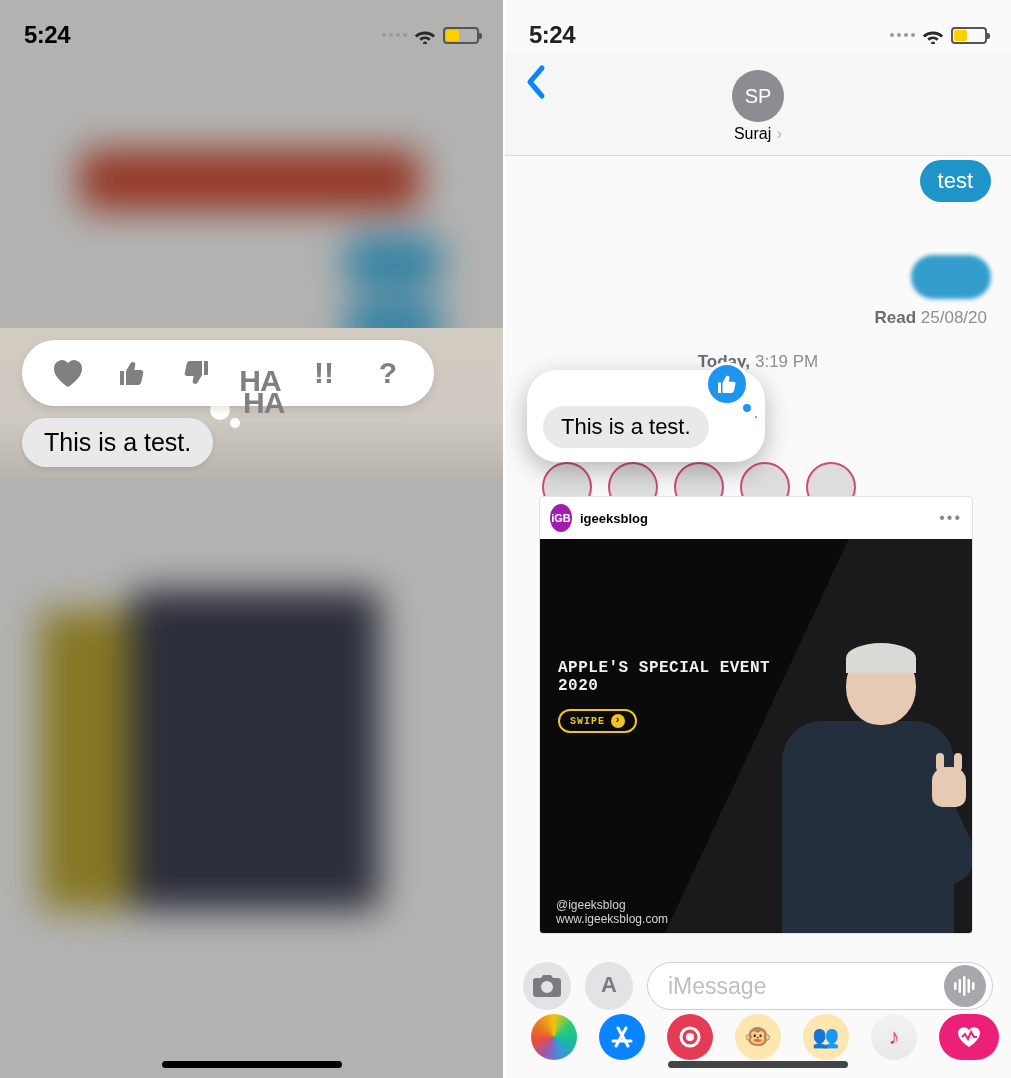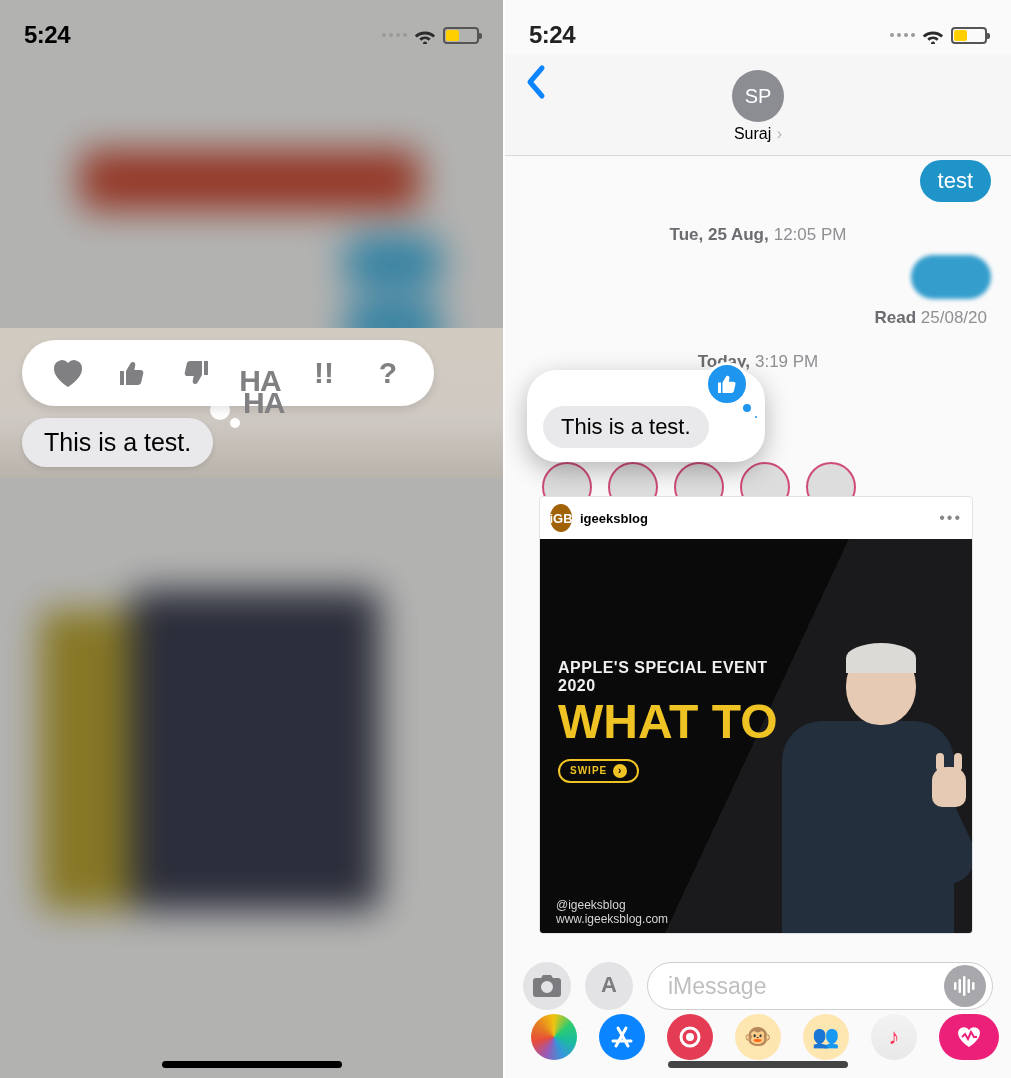--- a/index.html
+++ b/index.html
@@ -179,30 +179,30 @@
   .story-row { position:absolute; top:462px; left:34px; right:38px; display:flex; gap:10px; }
   .story { width:56px; text-align:center; }
   .story .ring { width:50px; height:50px; border-radius:50%; border:2px solid #d04c78; background:#ddd; margin:0 auto;}
   .story .name { font-size:9px; color:#777; margin-top:2px; white-space:nowrap; overflow:hidden; text-overflow:ellipsis;}
 
   .post-card {
     position:absolute; top:496px; left:34px; right:38px; height:438px;
     background:#fff; border:1px solid #e3e3e3; border-radius:4px; overflow:hidden;
   }
   .post-hdr { display:flex; align-items:center; padding:7px 10px; }
-  .post-hdr .pavatar { width:22px; height:28px; border-radius:50%; background:#a16207; color:#fff; font-size:13px; display:flex; align-items:center; justify-content:center; font-weight:700;}
+  .post-hdr .pavatar { width:22px; height:28px; border-radius:50%; background:#a21caf; color:#fff; font-size:11px; display:flex; align-items:center; justify-content:center; font-weight:700;}
   .post-hdr .pname { font-size:13px; font-weight:600; margin-left:8px; flex:1;}
   .post-hdr .dots3 { color:#888; letter-spacing:2px;}
   .post-img {
     height:398px; position:relative;
     background: linear-gradient(115deg, #0a0a0a 0%, #0a0a0a 50%, #1a1a1d 50%, #1a1a1d 100%);
   }
   .post-overtxt {
     position:absolute; left:18px; top:120px; color:#fff;
-    font-family:Liberation Sans, sans-serif;
+    font-family:Liberation Mono, monospace;
     width:230px;
   }
   .post-overtxt .ln1 { font-size:16px; font-weight:900; letter-spacing:0.5px; color:#f0f0f0; }
   .post-overtxt .big { font-size:48px; line-height:0.95; font-weight:900; color:#f0c324; margin-top:4px;}
   .swipe-pill { margin-top:14px; display:inline-flex; align-items:center; border:2px solid #f0c324; border-radius:20px; padding:3px 10px; color:#f0c324; font-size:10px; font-weight:900; letter-spacing:1px;}
   .swipe-pill .arrow { margin-left:6px; display:inline-block; width:14px; height:14px; border-radius:50%; background:#f0c324; color:#000; font-size:10px; text-align:center; line-height:14px;}
   .post-credit { position:absolute; left:16px; bottom:10px; color:#d5d5d5; font-size:12px; line-height:1.15;}
   
   .tim {
     position:absolute; right:12px; bottom:0; width:190px; height:320px;
@@ -352,24 +352,20 @@
     <svg width="22" height="36" viewBox="0 0 22 36">
         <path fill="none" stroke="#0a84ff" stroke-width="5" stroke-linecap="round" stroke-linejoin="round" d="M18 4 L6 18 L18 32"></path>
       </svg>
   </div>
   <div class="avatar-circle">SP</div>
   <div class="contact-name">
     <span>Suraj</span><span class="chev"> ›</span>
   </div>
 
   <div class="bubble-blue test1">test</div>
-  <div class="timestamp-line ts1">
-    <span class="bold">Tue, 25 Aug,</span>
-    <span>12:05 PM</span>
-  </div>
   <div class="bubble-blue test2"></div>
   <div class="read-line">
     <span class="bold">Read</span>
     <span>25/08/20</span>
   </div>
   <div class="timestamp-line ts2">
     <span class="bold">Today,</span>
     <span>3:19 PM</span>
   </div>
 
@@ -405,21 +401,20 @@
     <div class="post-img">
       <div class="tim">
         <div class="body"></div>
           <div class="arm"></div>
           <div class="head"></div>
           <div class="hair"></div>
           <div class="hand"></div>
       </div>
       <div class="post-overtxt">
         <div class="ln1">APPLE'S SPECIAL EVENT 2020</div>
-        <div class="big">WHAT TO</div>
         <div class="swipe-pill">
           <span>SWIPE</span>
           <span class="arrow">›</span>
         </div>
       </div>
       <div class="post-credit">
         <div>@igeeksblog</div>
         <div>www.igeeksblog.com</div>
       </div>
     </div>

